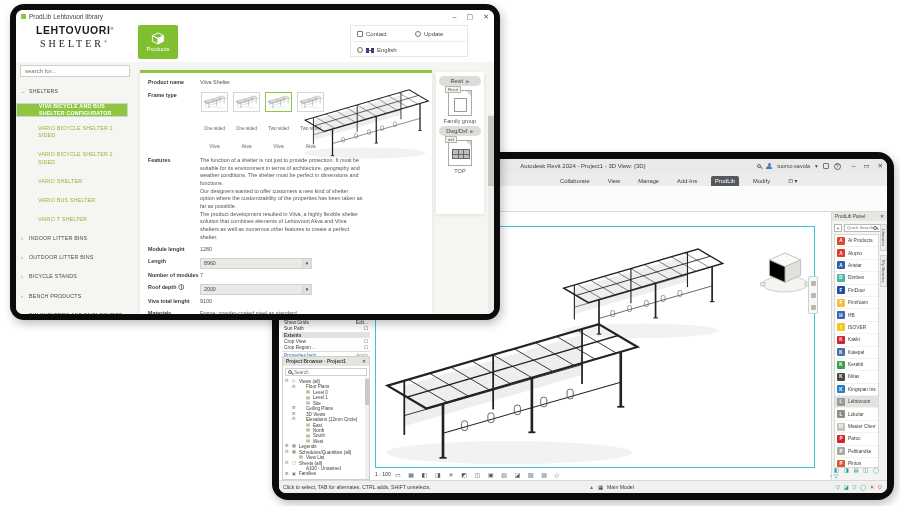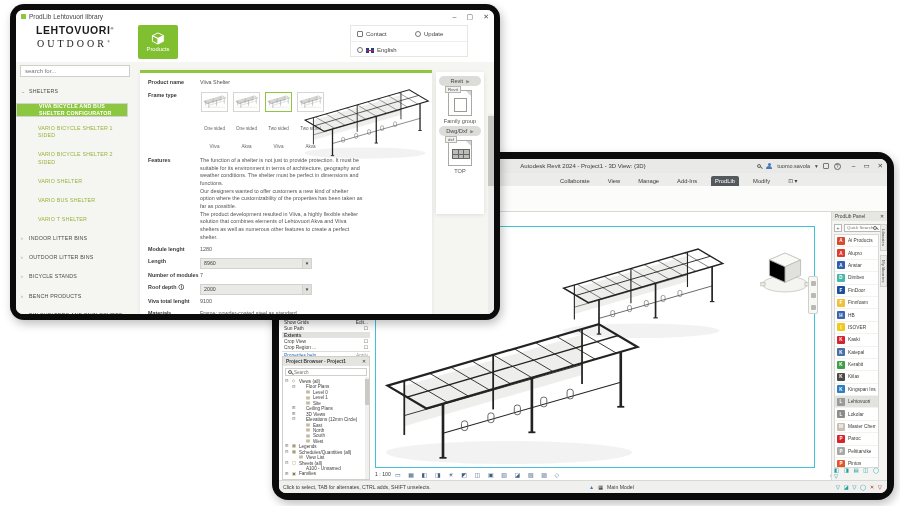--- a/index.html
+++ b/index.html
@@ -491,21 +491,21 @@
     <span class="pl-winbtns">
       <span>–</span>
       <span>▢</span>
       <span>✕</span>
     </span>
   </div>
 
   <div class="pl-header">
     <div class="brand">
       <div class="brand-name"><span>LEHTOVUORI</span><sup>®</sup></div>
-      <div class="brand-sub"><span>OUTDOOR</span><sup>®</sup></div>
+      <div class="brand-sub"><span>SHELTER</span><sup>®</sup></div>
     </div>
     <div class="products-btn">
       <svg width="14" height="13" viewBox="0 0 20 18">
         <polygon points="10,1 18,5 10,9 2,5" fill="none" stroke="#fff" stroke-width="1.4"></polygon>
         <polygon points="2,5 10,9 10,17 2,13" fill="none" stroke="#fff" stroke-width="1.4"></polygon>
         <polygon points="18,5 10,9 10,17 18,13" fill="#fff" stroke="#fff" stroke-width="1"></polygon>
       </svg>
       <span>Products</span>
     </div>
     <div class="topbar">

